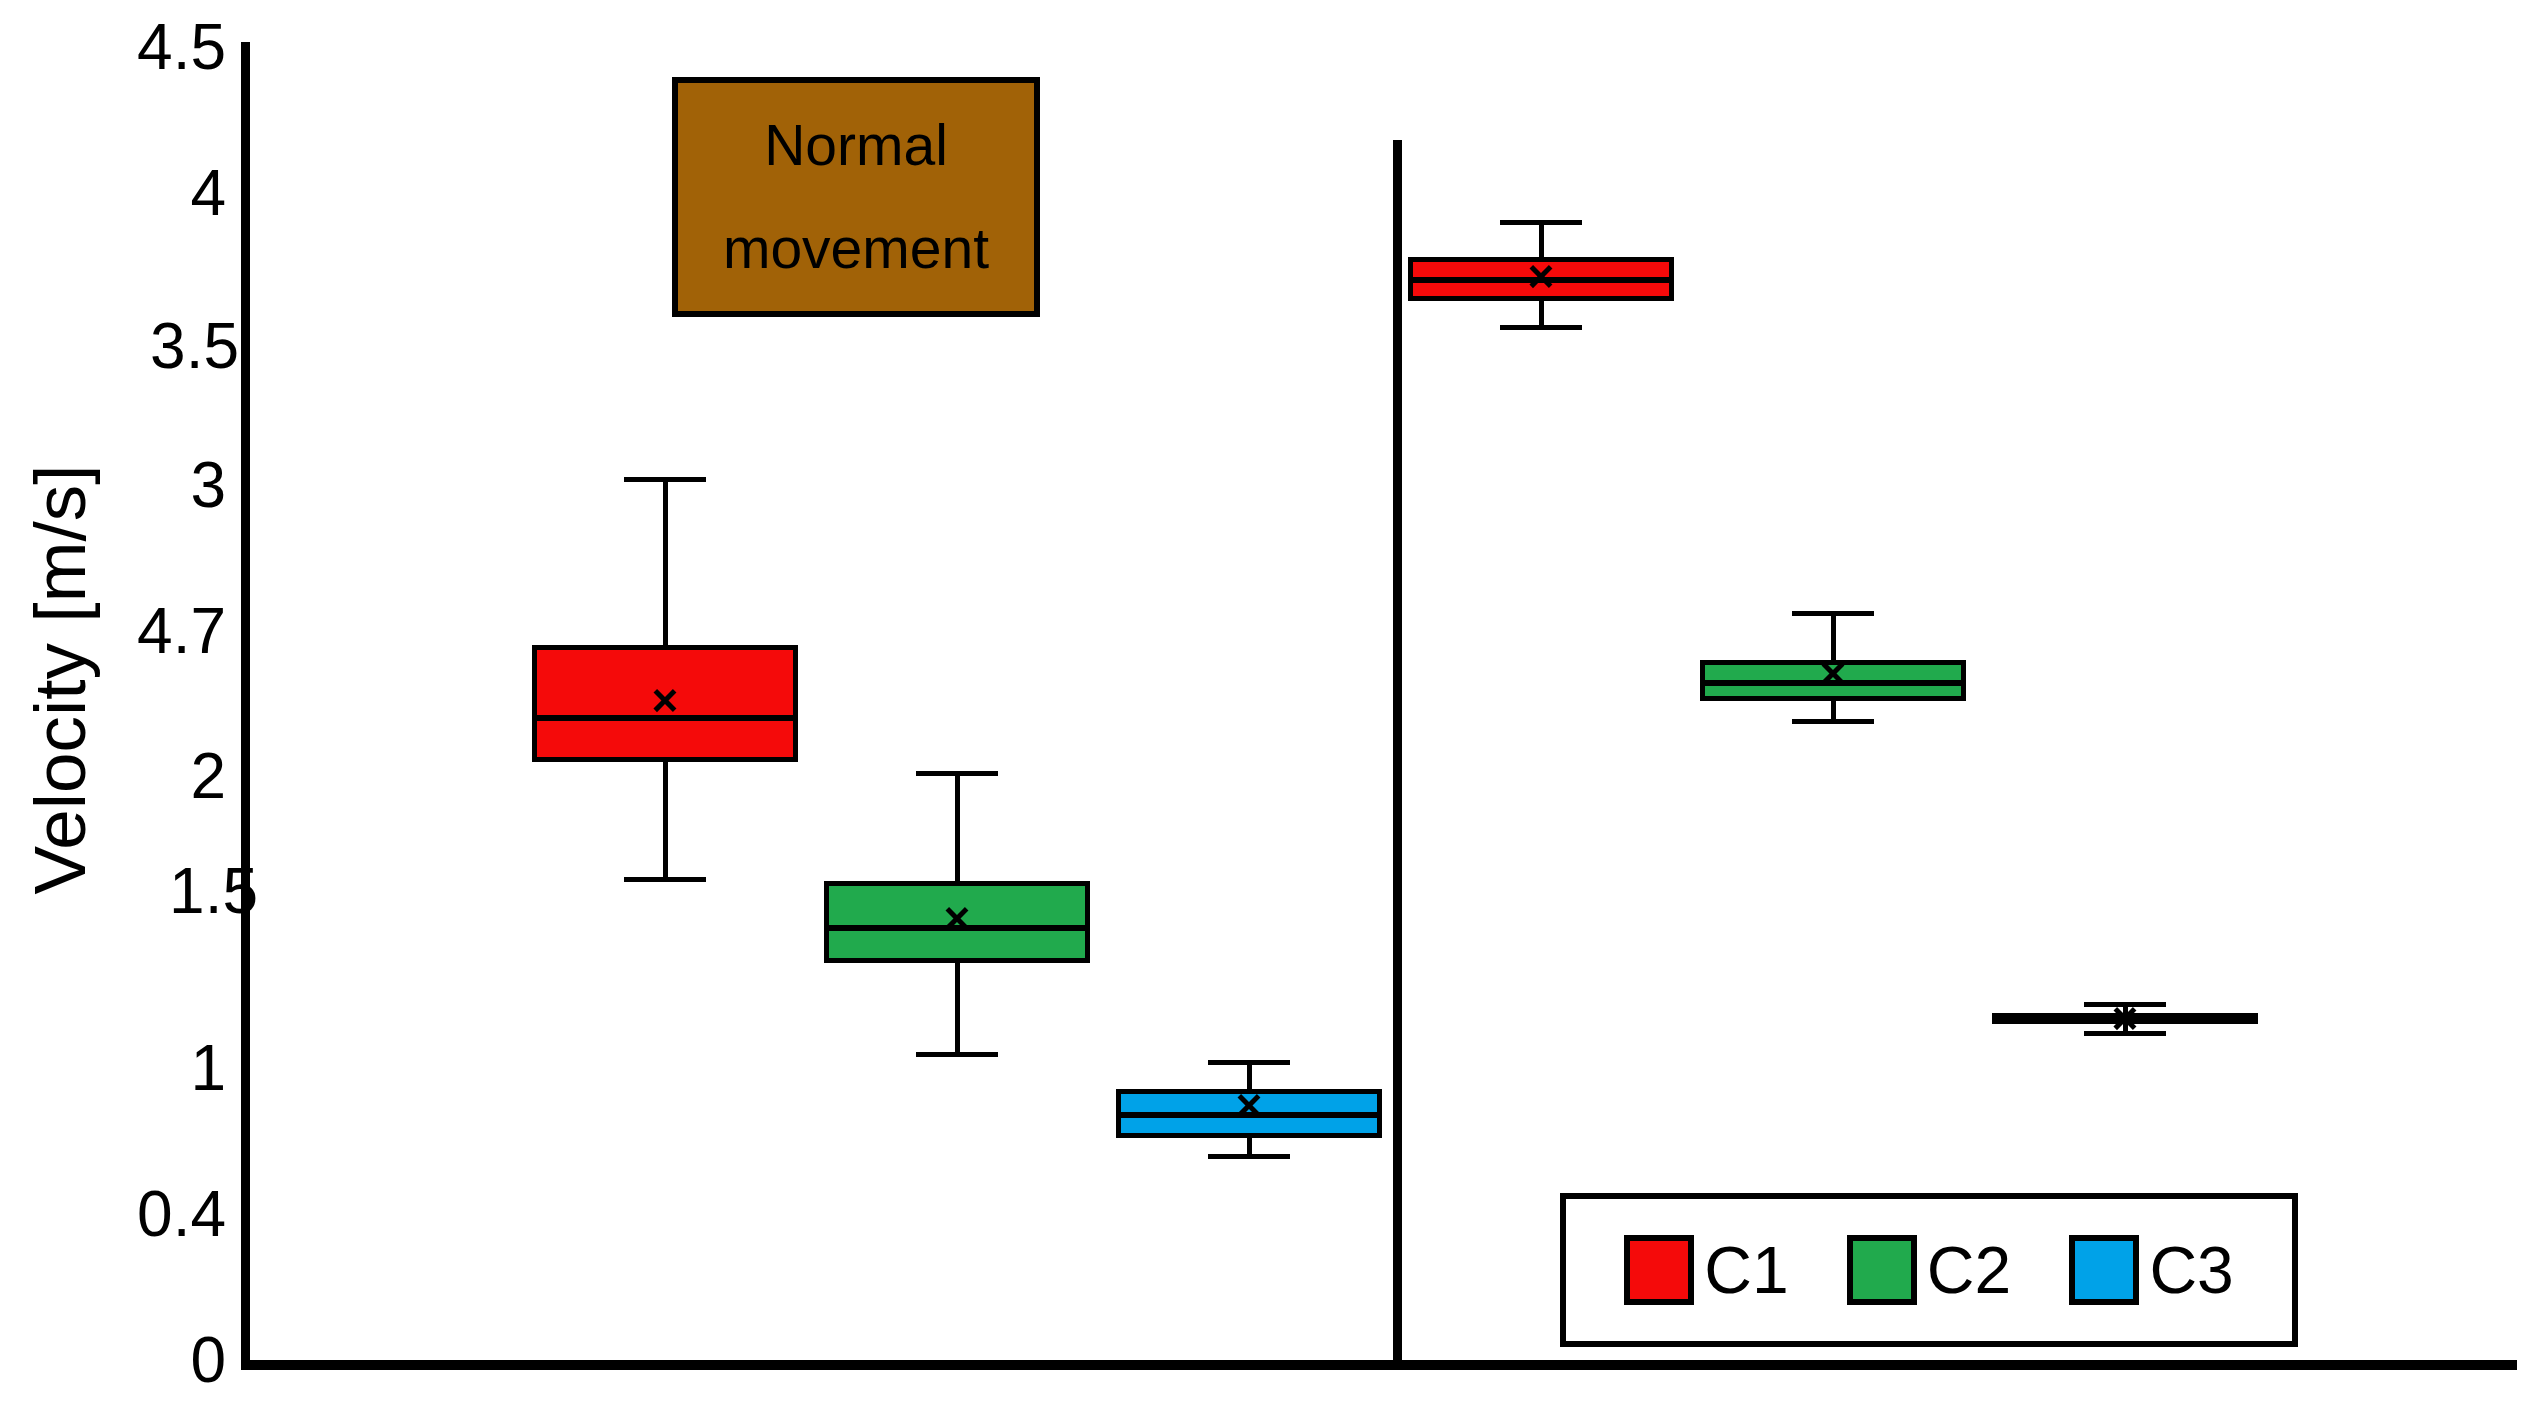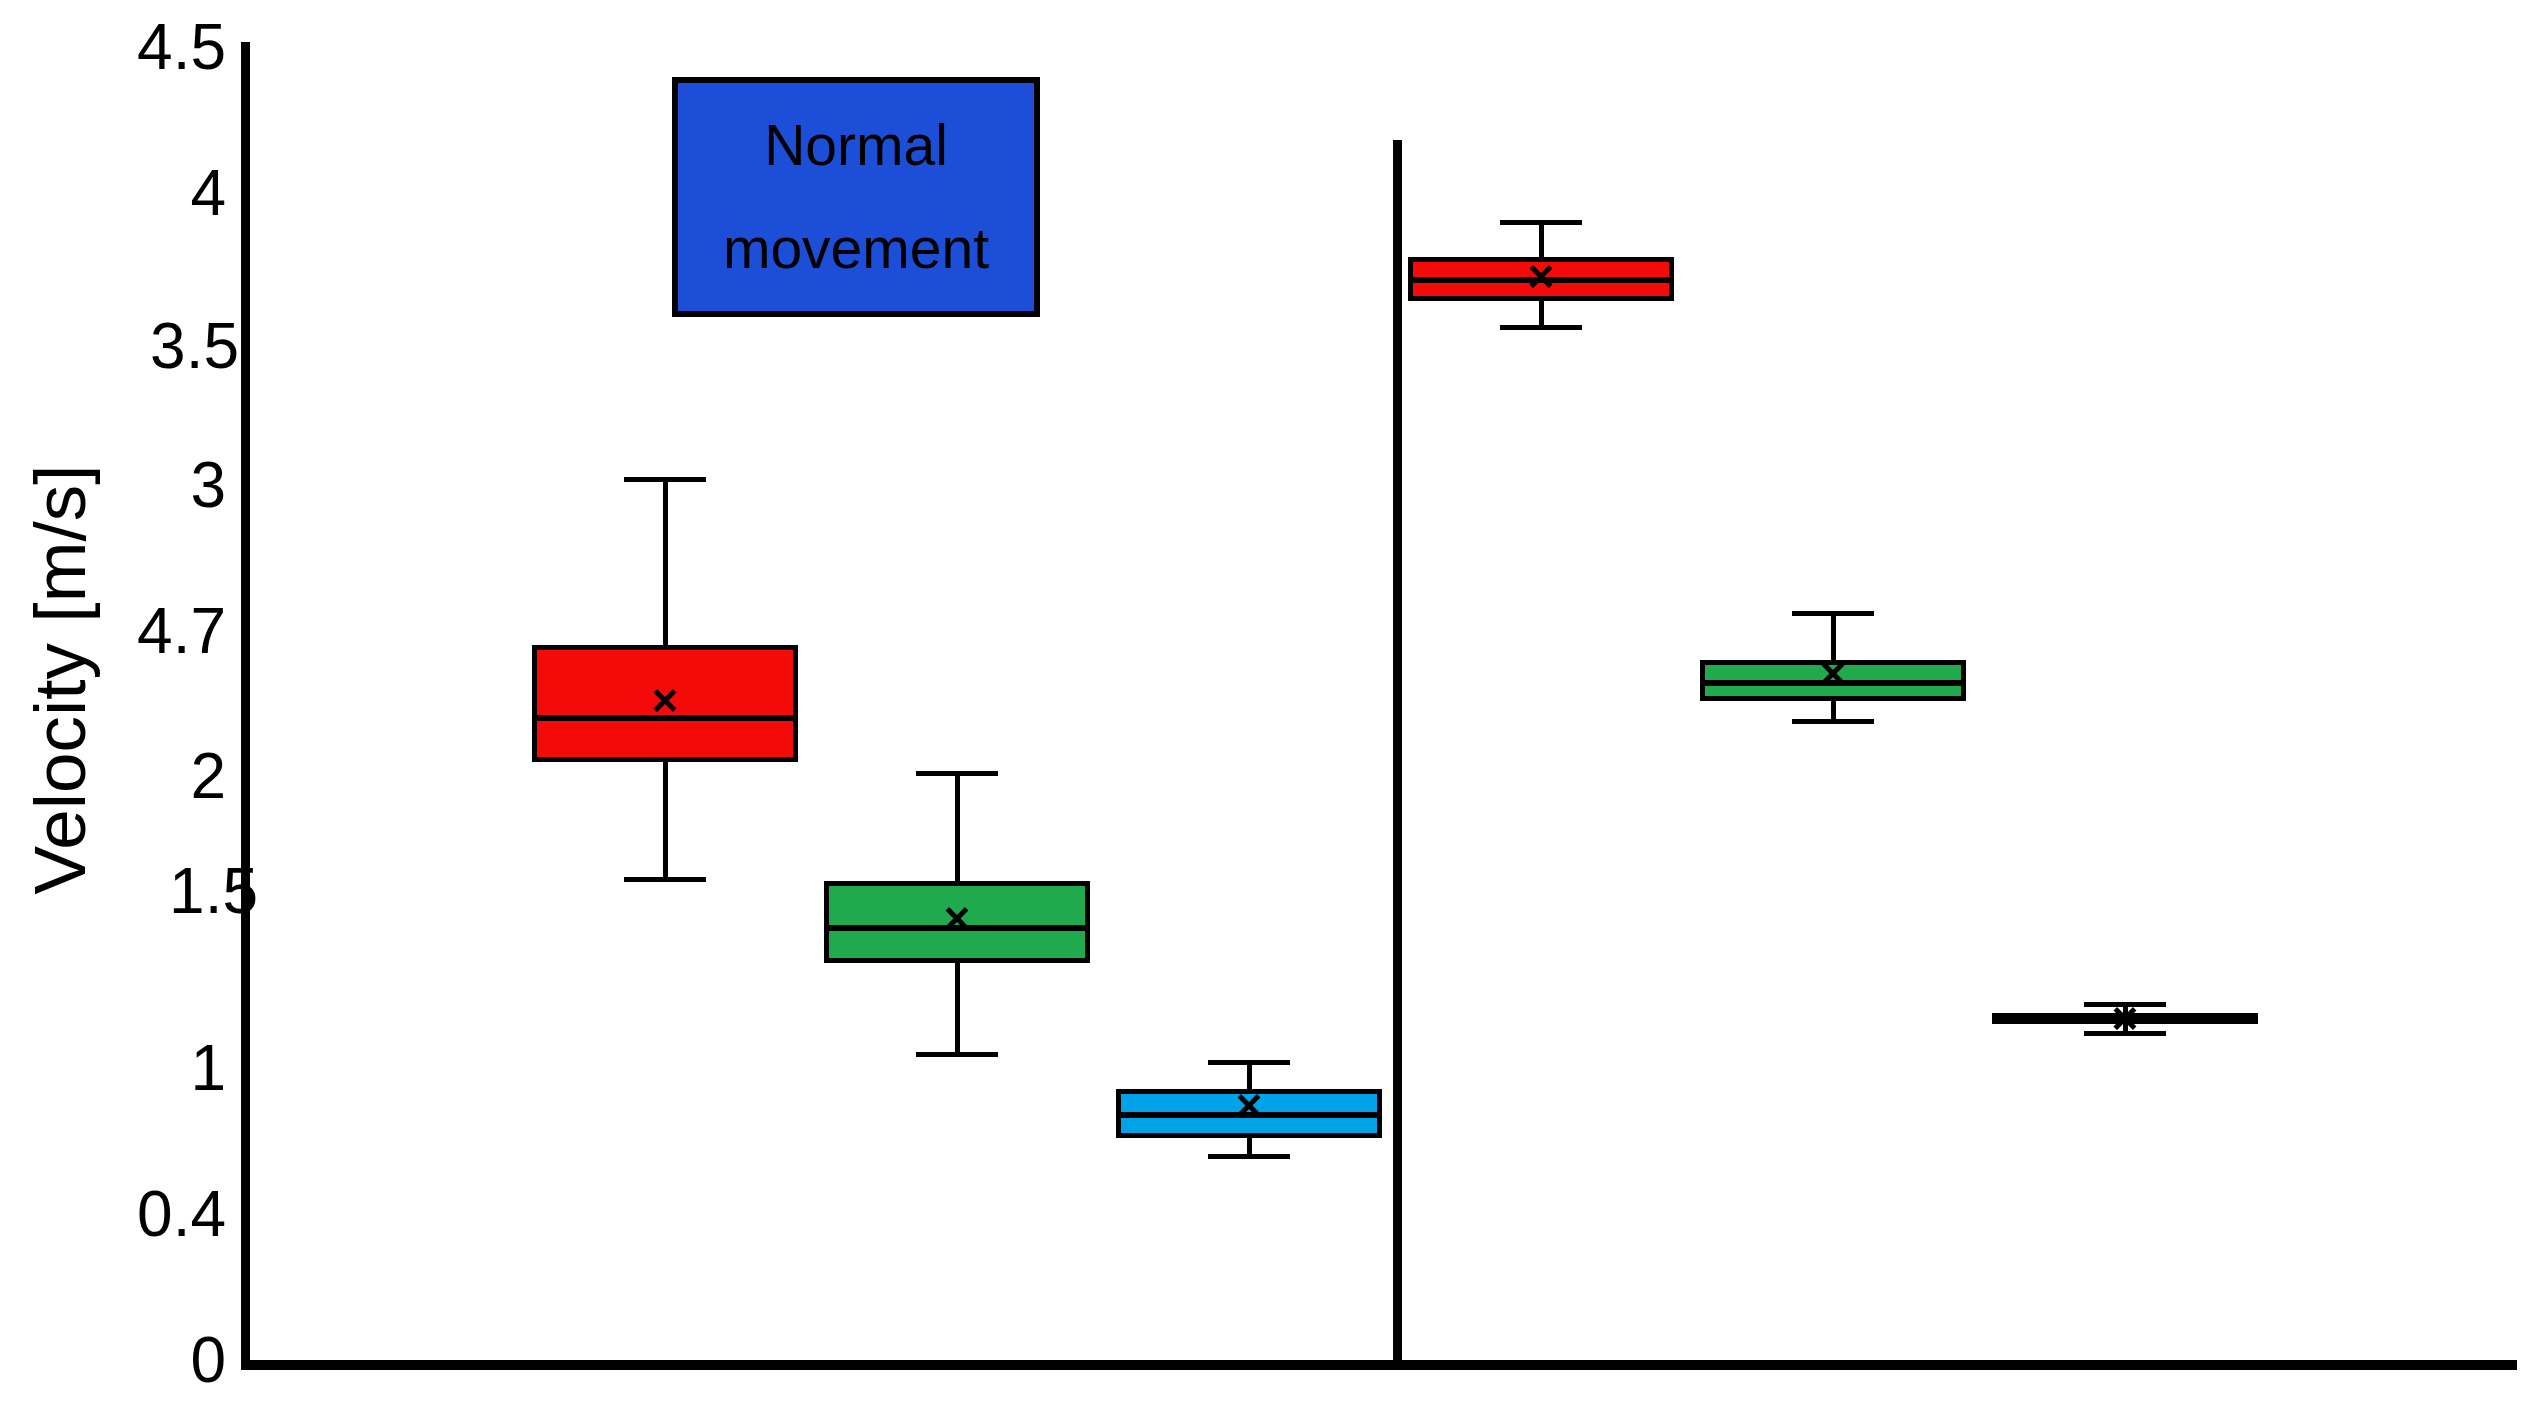--- a/index.html
+++ b/index.html
@@ -12,21 +12,21 @@
   .ytick {
     position: absolute; left: 0; width: 226px; text-align: right;
     font-size: 64px; line-height: 1; color: #000;
   }
   .ylabel {
     position: absolute; left: -341px; top: 638px; width: 800px;
     text-align: center; font-size: 73px; white-space: nowrap;
     transform: rotate(-90deg); transform-origin: center;
   }
   .anno {
-    position: absolute; border: 6px solid #000; background: #1d4ed8;
+    position: absolute; border: 6px solid #000; background: #a16207;
     display: flex; align-items: center; justify-content: center;
     text-align: center; font-size: 57px; line-height: 1.8;
   }
   .anno span { display: block; }
   .legend {
     position: absolute; border: 6px solid #000; background: #ffffff;
     display: flex; align-items: center; justify-content: space-evenly;
   }
   .legend-entry { display: flex; align-items: center; gap: 10px; }
   .swatch { width: 58px; height: 58px; border: 6px solid #000; box-sizing: content-box; }
@@ -115,14 +115,28 @@
         <div class="bp-box" style="left: 1992px; top: 1013px; width: 266px; height: 11px; background: rgb(0, 162, 232);"></div>
         <div class="bp-median" style="left: 1992px; top: 1016px; width: 266px; height: 6px;"></div>
         <div class="bp-mean" style="left: 2125px; top: 1019px;">×</div>
       </div>
     </div>
 
   <div class="anno" style="left:672px; top:77px; width:356px; height:228px;">
     <span style="width:300px;">Normal movement</span>
   </div>
 
+  <div class="legend" id="legend" style="left:1560px; top:1193px; width:726px; height:142px;">
+      <div class="legend-entry">
+        <div class="swatch" style="background: rgb(245, 10, 10);"></div>
+        <div class="legend-label">C1</div>
+      </div>
+      <div class="legend-entry">
+        <div class="swatch" style="background: rgb(33, 170, 77);"></div>
+        <div class="legend-label">C2</div>
+      </div>
+      <div class="legend-entry">
+        <div class="swatch" style="background: rgb(0, 162, 232);"></div>
+        <div class="legend-label">C3</div>
+      </div>
+    </div>
 
 </div>
 
 </body></html>

